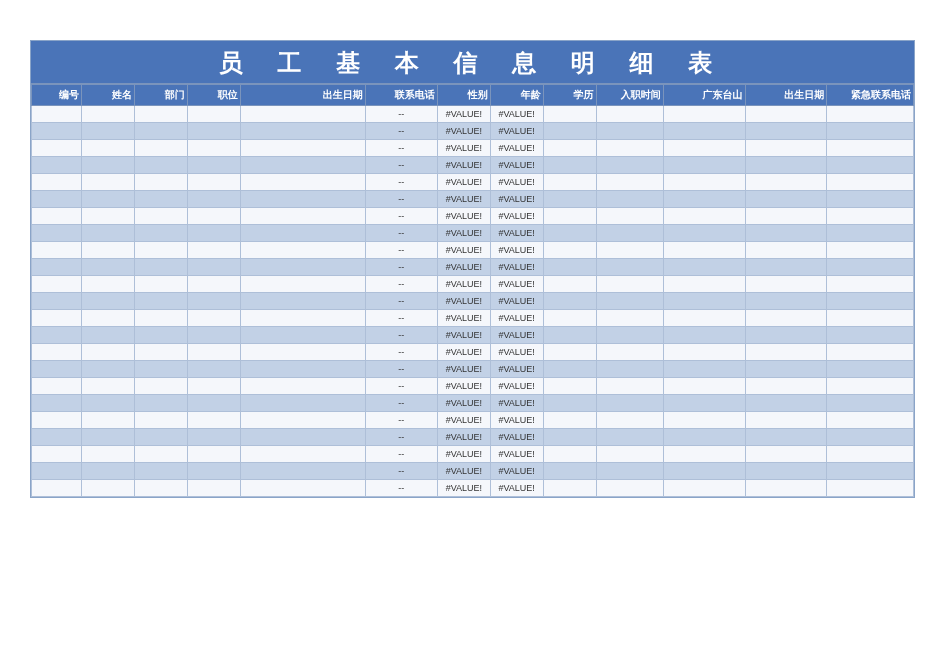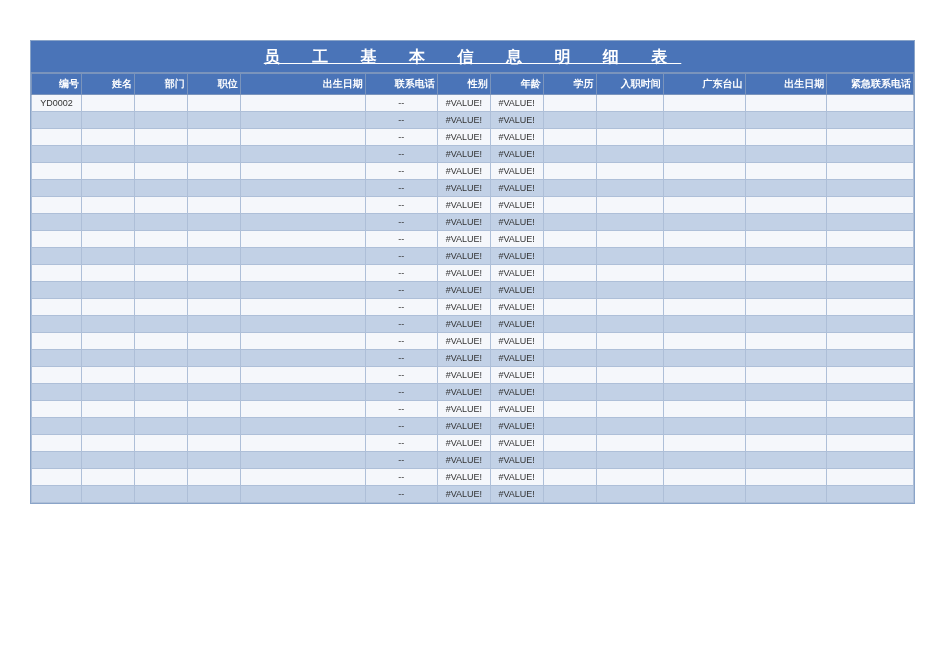--- a/index.html
+++ b/index.html
@@ -13,27 +13,26 @@
       padding: 40px 30px;
       width: 945px;
     }
     .sheet {
       border: 1px solid #8aa4c8;
       width: 100%;
     }
     .title-row {
       background: #4a74b8;
       color: #ffffff;
-      font-size: 16px;
+      font-size: 24px;
       font-weight: bold;
       text-align: center;
       letter-spacing: 14px;
       padding: 6px 0 4px 0;
       border-bottom: 1px solid #7a94bc;
-      text-decoration: underline;
     }
     table {
       border-collapse: collapse;
       width: 100%;
       table-layout: fixed;
     }
     th {
       background: #4a74b8;
       color: #ffffff;
       font-size: 10px;
@@ -107,35 +106,20 @@
         <th>年龄</th>
         <th>学历</th>
         <th>入职时间</th>
         <th>广东台山</th>
         <th>出生日期</th>
         <th>紧急联系电话</th>
       </tr>
     </thead>
     <tbody id="tbody">
         <tr>
-          <td>YD0002</td>
-          <td></td>
-          <td></td>
-          <td></td>
-          <td></td>
-          <td>--</td>
-          <td>#VALUE!</td>
-          <td>#VALUE!</td>
-          <td></td>
-          <td></td>
-          <td></td>
-          <td></td>
-          <td></td>
-        </tr>
-        <tr>
           <td></td>
           <td></td>
           <td></td>
           <td></td>
           <td></td>
           <td>--</td>
           <td>#VALUE!</td>
           <td>#VALUE!</td>
           <td></td>
           <td></td>

